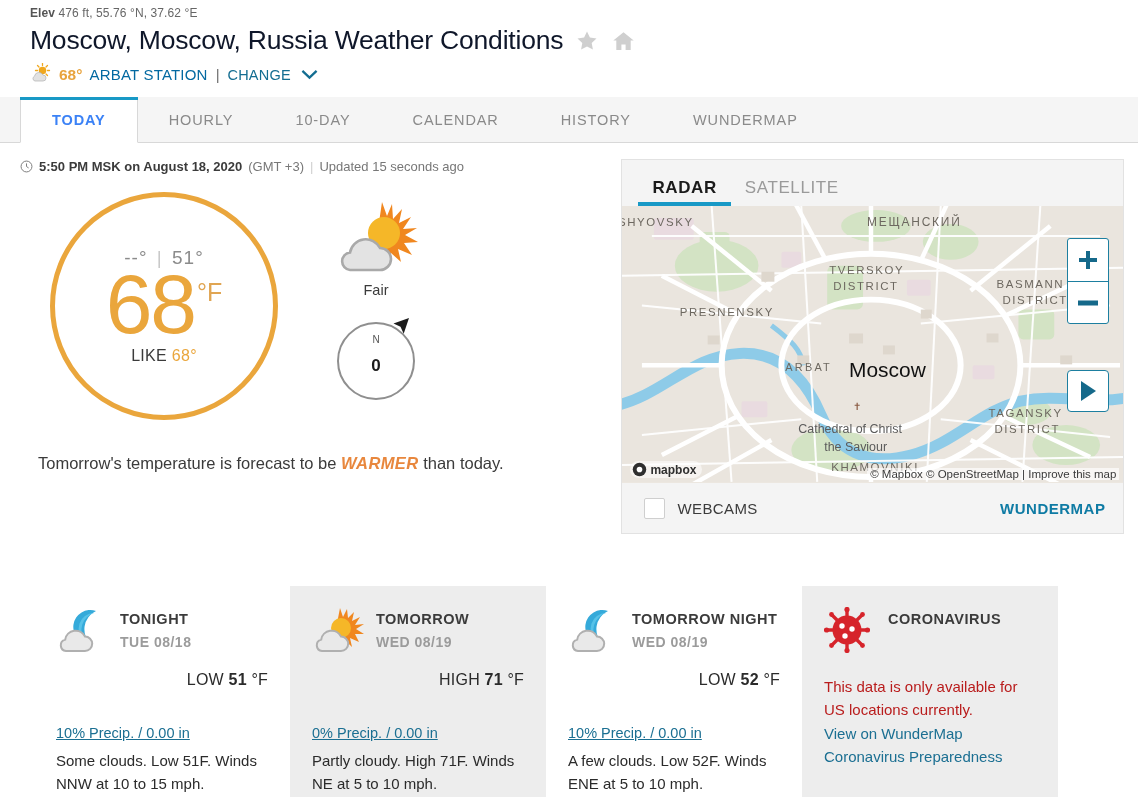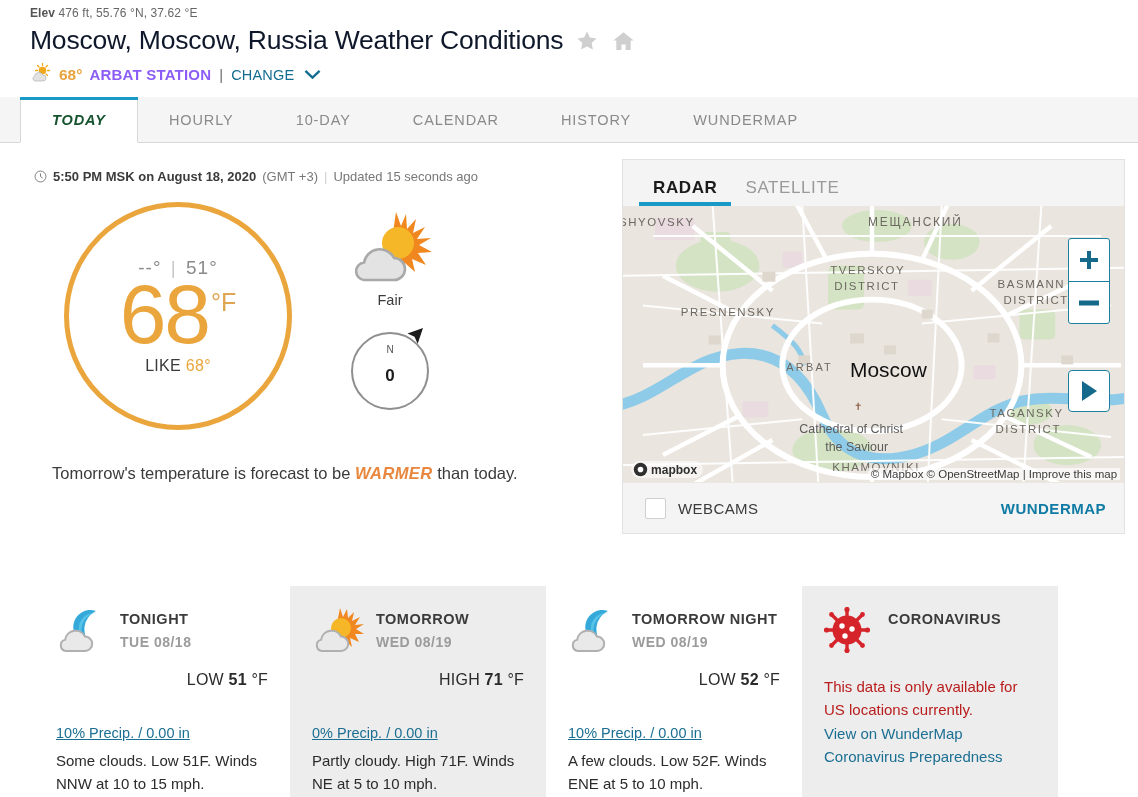--- a/index.html
+++ b/index.html
@@ -40,22 +40,22 @@
 
   .station-row {
     display: flex;
     align-items: center;
     gap: 7px;
     margin-top: 8px;
     font-size: 15px;
   }
   .station-temp { color: #e8a33d; font-weight: 700; font-size: 15.5px; }
   .station-name {
-    color: #8b5cf6;
-    font-weight: 700;
+    color: #0369a1;
+    font-weight: 400;
     font-size: 15px;
     letter-spacing: .2px;
   }
   .station-sep { color: #6f6f6f; font-weight: 300; margin: 0 1px; }
   .station-change {
     color: #136d91;
     font-size: 14.5px;
     letter-spacing: .2px;
   }
   .caret-down { color: #136d91; display: inline-flex; margin-left: 3px;}
@@ -78,43 +78,42 @@
     font-size: 14.5px;
     letter-spacing: .9px;
     color: #8a8a8a;
     padding: 0 31px;
     cursor: pointer;
     position: relative;
     background: transparent;
   }
   .tab.active {
     background: #ffffff;
-    color: #14532d;
+    color: #3b82f6;
     font-weight: 700;
     border-left: 1px solid #d8d8d8;
     border-right: 1px solid #d8d8d8;
     border-bottom: 1px solid #ffffff;
     margin-bottom: -1px;
-    font-style: italic;
   }
   .tab.active::before {
     content: "";
     position: absolute;
     left: -1px; right: -1px; top: 0;
     height: 3px;
     background: #1899c6;
   }
 
   
   .main {
     display: flex;
     padding: 16px 0 0 0;
     position: relative;
   }
-  .left-col { width: 669px; padding-left: 34px; margin-top: 10px; }
+  .left-col { width: 669px; padding-left: 20px; }
   .right-col { width: 582px; padding-left: 0; }
 
   .obs-time {
     display: flex;
     align-items: center;
     gap: 6px;
     font-size: 13px;
     color: #5c5c5c;
     margin-bottom: 6px;
   }

